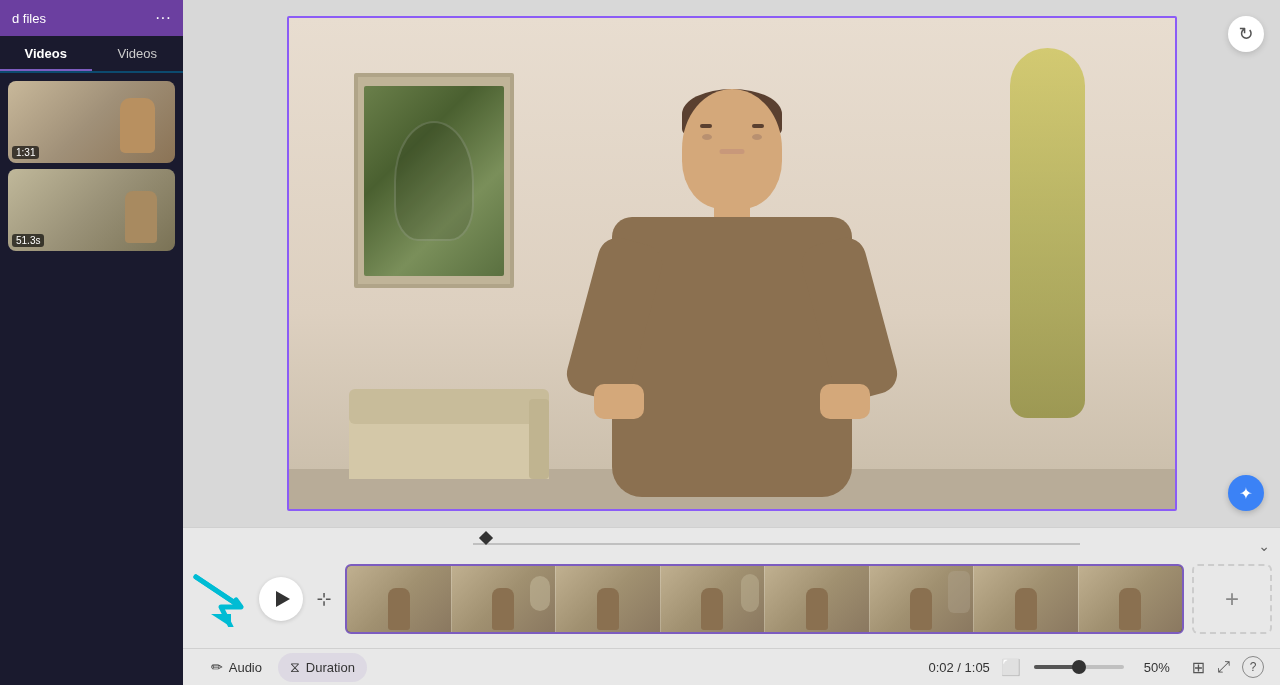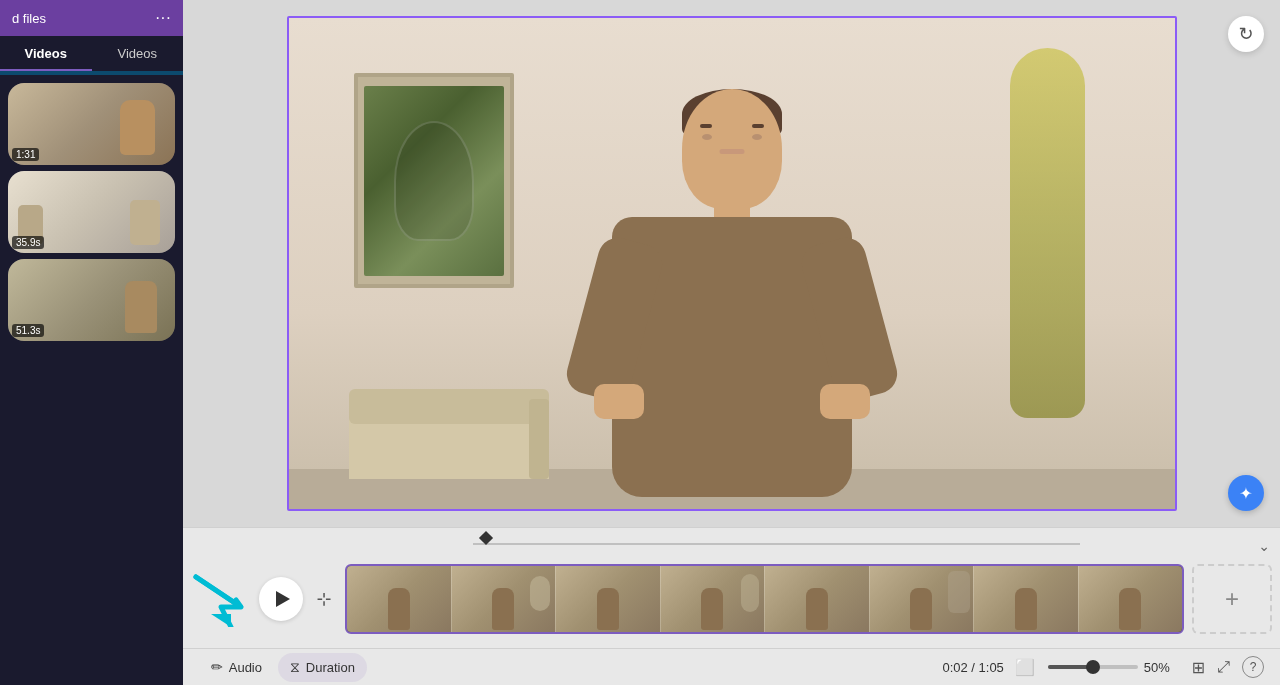--- a/index.html
+++ b/index.html
@@ -44,21 +44,21 @@
     }
 
     .sidebar-header-dots {
       color: white;
       font-size: 16px;
       cursor: pointer;
     }
 
     .sidebar-tabs {
       display: flex;
-      border-bottom: 4px solid #0c4a6e;
+      border-bottom: 2px solid #0c4a6e;
     }
 
     .sidebar-tab {
       flex: 1;
       text-align: center;
       padding: 10px 0;
       font-size: 13px;
       color: #ccc;
       cursor: pointer;
       position: relative;
@@ -85,21 +85,21 @@
       padding: 8px;
       display: flex;
       flex-direction: column;
       gap: 6px;
     }
 
     .thumbnail-item {
       position: relative;
       width: 100%;
       height: 82px;
-      border-radius: 16px;
+      border-radius: 8px;
       overflow: hidden;
       cursor: pointer;
       background: #2a2a3e;
     }
 
     .thumbnail-duration {
       position: absolute;
       bottom: 4px;
       left: 4px;
       background: rgba(0,0,0,0.65);
@@ -475,21 +475,21 @@
 
     .monitor-icon {
       font-size: 16px;
       color: #555;
       cursor: pointer;
     }
 
     .zoom-control {
       display: flex;
       align-items: center;
-      gap: 6px;
+      gap: 20px;
     }
 
     .zoom-slider-track {
       width: 90px;
       height: 4px;
       background: #c0c0c0;
       border-radius: 2px;
       position: relative;
       cursor: pointer;
     }
@@ -562,27 +562,20 @@
     </div>
     <div class="sidebar-thumbnails">
 
       <div class="thumbnail-item">
         <div style="width:100%;height:100%;background:linear-gradient(135deg,#c8b89a,#a09078,#8b7355);position:relative;">
           <div style="position:absolute;bottom:10px;right:20px;width:35px;height:55px;background:#b89060;border-radius:10px 10px 5px 5px;"></div>
         </div>
         <span class="thumbnail-duration">1:31</span>
       </div>
 
-      <div class="thumbnail-item">
-        <div style="width:100%;height:100%;background:linear-gradient(135deg,#e8e0d0,#c8c0b0,#a8a098);position:relative;">
-          <div style="position:absolute;bottom:8px;left:10px;width:25px;height:40px;background:#b8a888;border-radius:5px;"></div>
-          <div style="position:absolute;bottom:8px;right:15px;width:30px;height:45px;background:#c0b090;border-radius:5px;"></div>
-        </div>
-        <span class="thumbnail-duration">35.9s</span>
-      </div>
 
       <div class="thumbnail-item">
         <div style="width:100%;height:100%;background:linear-gradient(135deg,#c0b89a,#9a9278,#7a7255);position:relative;">
           <div style="position:absolute;bottom:8px;right:18px;width:32px;height:52px;background:#a88a60;border-radius:8px 8px 4px 4px;"></div>
         </div>
         <span class="thumbnail-duration">51.3s</span>
       </div>
 
 
     </div>

